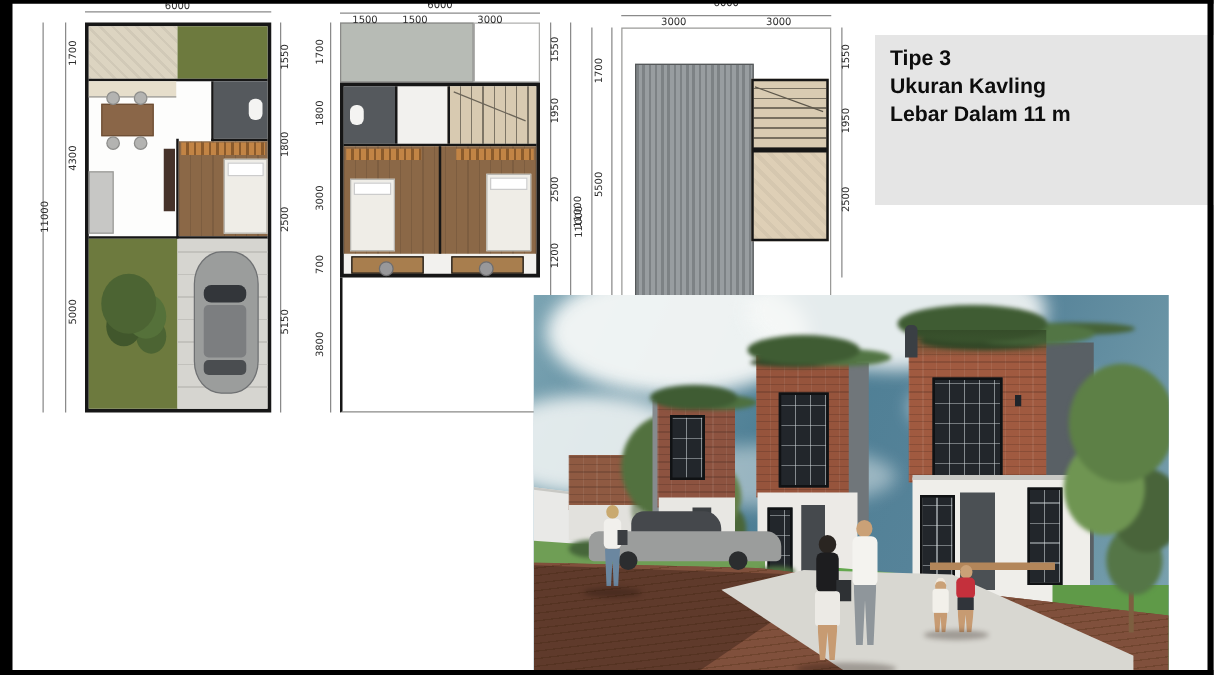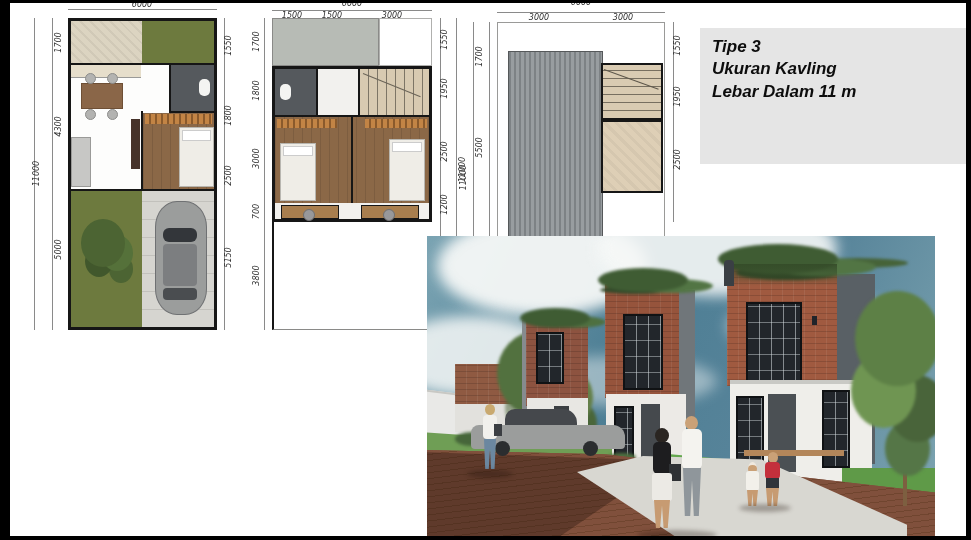--- a/index.html
+++ b/index.html
@@ -1,17 +1,17 @@
 <!DOCTYPE html>
 <html><head>
 <meta charset="utf-8">
 <style>
   html,body{margin:0;padding:0;background:#222;}
   .canvas{position:relative;width:971px;height:540px;background:#ffffff;overflow:hidden;
-          font-family:"DejaVu Sans",sans-serif;font-style:italic;}
+          font-family:"DejaVu Sans",sans-serif;}
   .abs{position:absolute;}
   .bar{position:absolute;background:#000;}
   
   .dim{position:absolute;font-size:8px;color:#2e2e2e;text-align:center;white-space:nowrap;}
   .dimv{position:absolute;font-size:8px;color:#2e2e2e;text-align:center;white-space:nowrap;
         width:40px;transform:rotate(-90deg);transform-origin:center;}
   .dimline{position:absolute;background:#8a8a8a;}
   .wall{position:absolute;background:#161616;}
   .chair{position:absolute;width:9px;height:9px;border-radius:50%;background:#b3b3b1;border:1px solid #8d8d8b;}
   .stripe-wardrobe{background:repeating-linear-gradient(90deg,#c28445 0 4px,#8a5a2c 4px 6px);}

